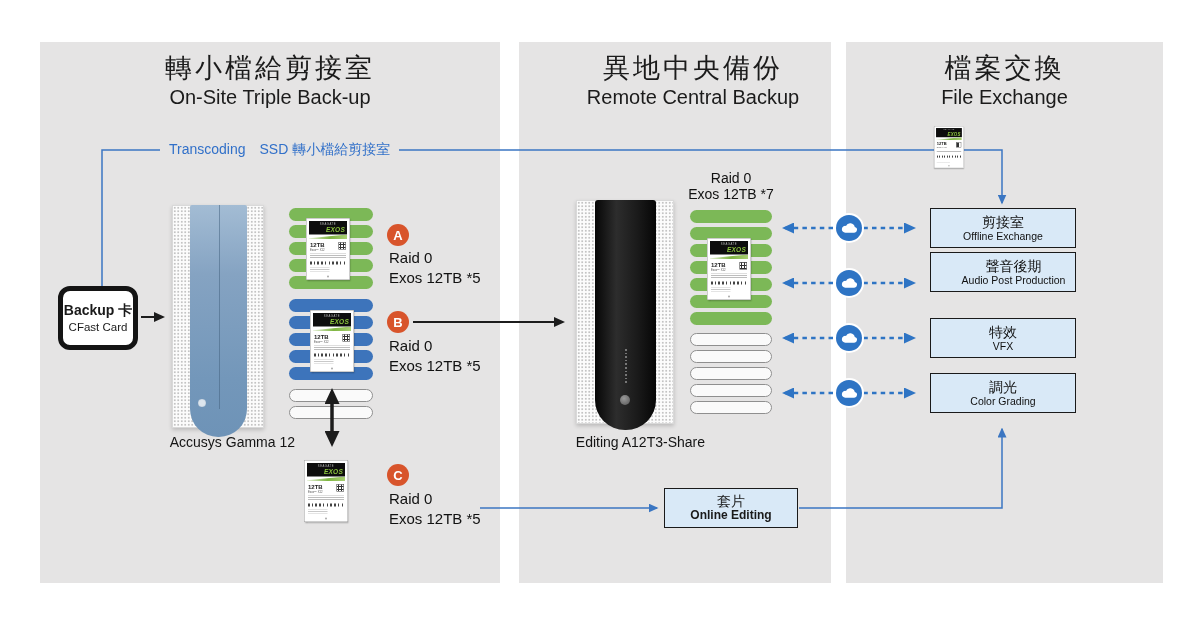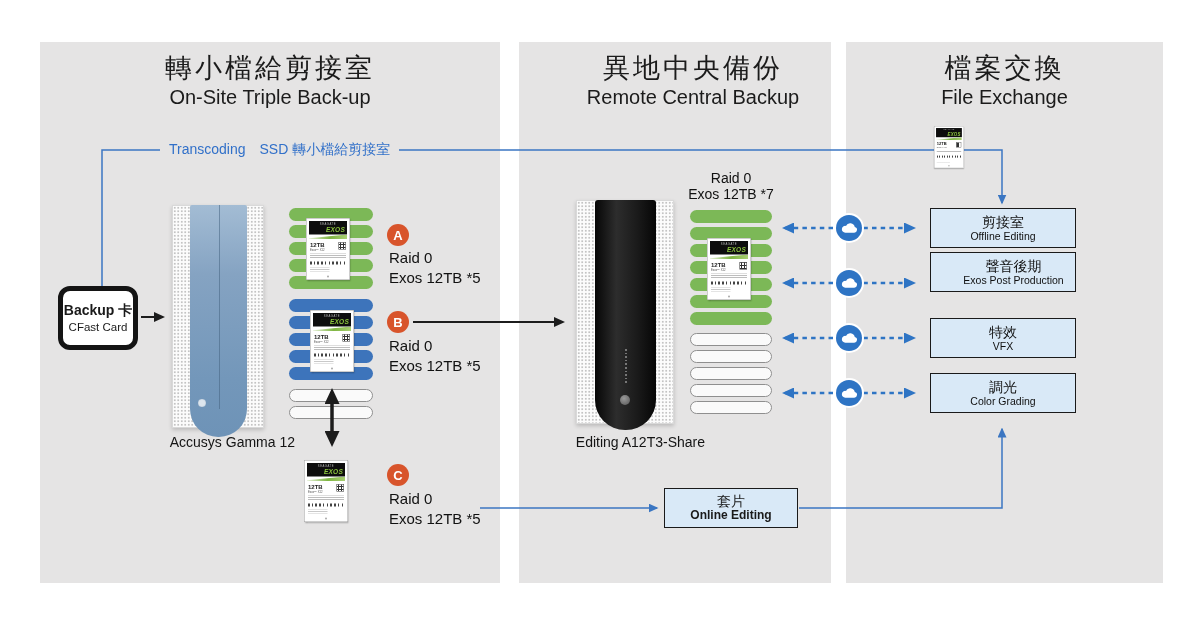--- a/index.html
+++ b/index.html
@@ -314,25 +314,25 @@
       </svg>
   </div>
   <div class="cloud" style="top:380px;">
     <svg width="17" height="12" viewBox="0 0 20 13">
       <path d="M15.5 12H5a4 4 0 1 1 .8-7.92 5.5 5.5 0 0 1 10.4 1.2A3.4 3.4 0 0 1 15.5 12z" fill="#fff"></path>
       </svg>
   </div>
 
   <div class="station" style="top:208px;">
     <div class="zh">剪接室</div>
-    <div class="en">Offline Editing</div>
+    <div class="en">Offline Exchange</div>
   </div>
   <div class="station" style="top:252px;padding-left:21px;">
     <div class="zh">聲音後期</div>
-    <div class="en">Exos Post Production</div>
+    <div class="en">Audio Post Production</div>
   </div>
   <div class="station" style="top:318px;">
     <div class="zh">特效</div>
     <div class="en">VFX</div>
   </div>
   <div class="station" style="top:373px;">
     <div class="zh">調光</div>
     <div class="en">Color Grading</div>
   </div>
   <div id="station-online">

